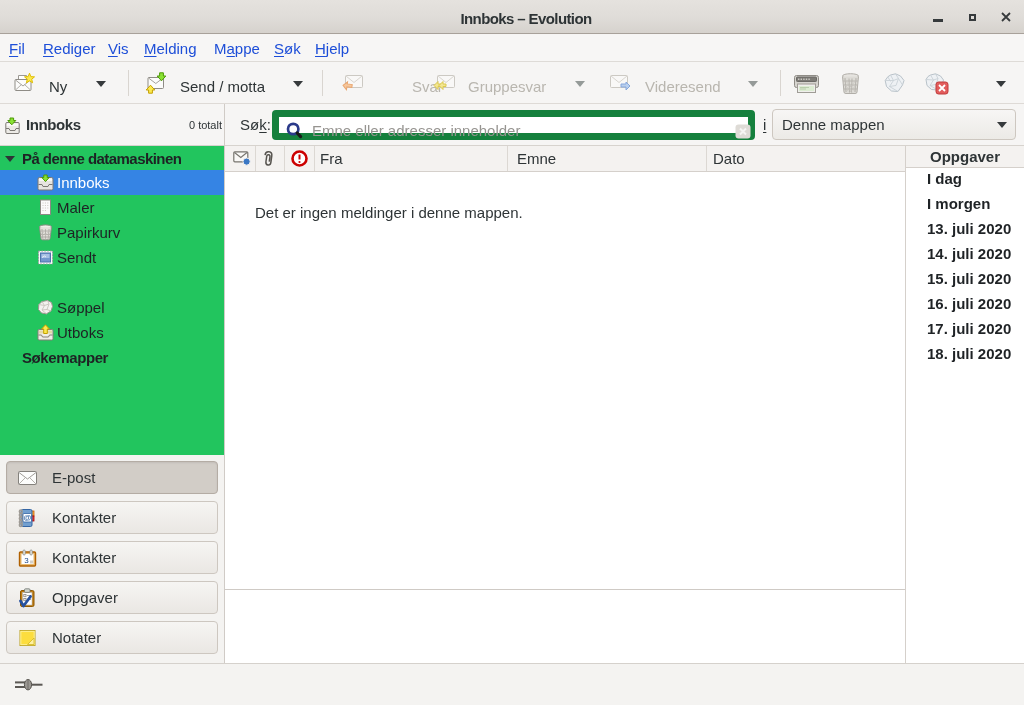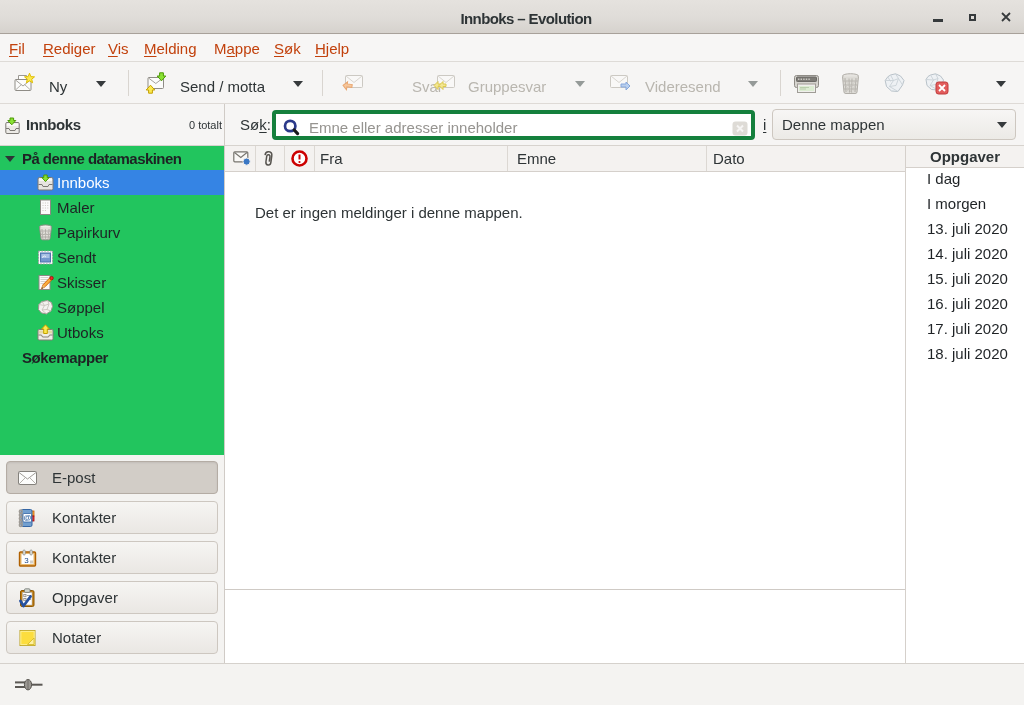--- a/index.html
+++ b/index.html
@@ -9,21 +9,21 @@
 u { text-decoration:underline; text-underline-offset:2px; }
 .tri { width:0; height:0; border-left:5.5px solid transparent; border-right:5.5px solid transparent; border-top:6px solid #363a3c; }
 .tri.dis { border-top-color:#959a98; }
 
 #titlebar { position:absolute; left:0; top:0; width:1024px; height:34px;
   background:linear-gradient(#e5e2de 0%, #dfdcd8 55%, #d6d2cd 100%);
   border-bottom:1px solid #a8a19a; }
 #title { position:absolute; left:0; right:0; top:0; height:34px; line-height:37px; text-align:center; font-weight:bold; color:#2e3436; font-size:15px; letter-spacing:-0.6px;padding-left:28px; }
 
 #menubar { position:absolute; left:0; top:35px; width:1024px; height:27px; background:#f7f6f5; border-bottom:1px solid #dedbd7; }
-.mi { position:absolute; top:0; height:38px; line-height:27px; color:#c2410c; }
+.mi { position:absolute; top:0; height:38px; line-height:27px; color:#1d4ed8; }
 
 #toolbar { position:absolute; left:0; top:62px; width:1024px; height:42px; background:#f6f5f4; border-bottom:1px solid #dedad6; }
 .tsep { position:absolute; top:8px; width:1px; height:26px; background:#d9d5d0; }
 .tlabel { position:absolute; top:0; height:42px; line-height:49px; }
 .dis-t { color:#b9b6af; }
 
 #row2 { position:absolute; left:0; top:104px; width:1024px; height:42px; background:#f6f5f4; border-bottom:1px solid #d7d3ce; }
 #sideborder { position:absolute; left:224px; top:104px; width:1px; height:559px; background:#d0cbc6; }
 
 #sidebar { position:absolute; left:0; top:146px; width:224px; height:517px; background:#22c55e;padding-left:32px; }
@@ -39,21 +39,21 @@
 .sbtn { position:absolute; left:6px; width:212px; height:33px; border:1px solid #cdc7c0; border-radius:4px;
   background:linear-gradient(#f6f5f3,#eae7e3); }
 .sbtn.active { background:#d2cdc7; border-color:#b4aca4; box-shadow:inset 0 1px 2px rgba(0,0,0,0.08); }
 .sbtn .ic { position:absolute; left:10px; top:6px; }
 .sbtn .txt { position:absolute; left:45px; top:0; height:43px; line-height:31px; color:#2e3436; }
 
 #colhead { position:absolute; left:0px; top:0px; width:680px; height:26px; background:#f4f2f0; border-bottom:1px solid #d5d0cb; }
 .csep { position:absolute; top:0; width:1px; height:25px; background:#dcd8d3; }
 .clabel { position:absolute; top:0; height:25px; line-height:25px; color:#2e3436; }
 
-.rrow { position:absolute; left:21px; height:25px; line-height:25px; font-weight:normal; color:#1f2326; }
+.rrow { position:absolute; left:21px; height:25px; line-height:25px; font-weight:bold; color:#1f2326; }
 </style>
 </head>
 <body>
 <div id="titlebar">
   <div id="title">Innboks – Evolution</div>
   <div class="abs" style="left:933px; top:19px; width:10px; height:2.5px; background:#363a3c;"></div>
   <div class="abs" style="left:969px; top:14px; width:7px; height:7px; border:2.2px solid #363a3c;"></div>
   <svg class="abs" style="left:1001px; top:12px;" width="10" height="10" viewBox="0 0 10 10">
       <path d="M1 1 L9 9 M9 1 L1 9" stroke="#363a3c" stroke-width="1.8"></path>
     </svg>
@@ -139,21 +139,21 @@
 <div id="row2">
   <svg class="abs" style="left:5px; top:13px;" width="15" height="17" viewBox="0 0 15 17">
     <rect x="0.8" y="5.5" width="13.4" height="11" rx="1.2" fill="#eceae6" stroke="#7c7974" stroke-width="1"></rect>
     <path d="M1 11.5 L4 11.5 L5 13.5 L10 13.5 L11 11.5 L14 11.5" fill="none" stroke="#7c7974" stroke-width="1"></path>
     <rect x="1.8" y="6.5" width="11.4" height="2.5" fill="#f9f8f6"></rect>
     <path d="M5 1 L8.6 1 L8.6 3.5 L10.8 3.5 L6.8 7.8 L2.8 3.5 L5 3.5 Z" fill="#8ae234" stroke="#4e9a06" stroke-width="1"></path>
   </svg>
   <span class="abs" style="left:26px; top:0; height:42px; line-height:42px; font-weight:bold; letter-spacing:-0.4px;">Innboks</span>
   <span class="abs" style="left:0px; top:0; width:222px; height:42px; line-height:42px; font-size:11px; text-align:right; display:block;">0 totalt</span>
   <span class="abs" style="left:240px; top:0; height:42px; line-height:42px;">Sø<u>k</u>:</span>
-  <div class="abs" style="left:272px; top:6px; width:483px; height:30px; background:#fff; border:4px solid #15803d; border-radius:4px;">
+  <div class="abs" style="left:272px; top:6px; width:483px; height:30px; background:#fff; border:7px solid #15803d; border-radius:4px;">
     <svg class="abs" style="left:7px; top:5px;" width="17" height="17" viewBox="0 0 17 17">
       <circle cx="7.2" cy="7" r="5.2" fill="none" stroke="#2b3a8a" stroke-width="2.7"></circle>
       <path d="M11.2 11 L14.6 14.6" stroke="#19191a" stroke-width="3.2" stroke-linecap="round"></path>
     </svg>
     <span class="abs" style="left:33px; top:0; height:28px; line-height:28px; color:#969490;">Emne eller adresser inneholder</span>
     <svg class="abs" style="left:456px; top:7px;" width="16" height="15" viewBox="0 0 16 15">
       <rect x="0.5" y="0.5" width="15" height="14" rx="3" fill="#dedbd6"></rect>
       <path d="M5 4.5 L11 10.5 M11 4.5 L5 10.5" stroke="#f6f5f4" stroke-width="2"></path>
     </svg>
   </div>
@@ -194,31 +194,20 @@
     <span class="txt">Papirkurv</span>
   </div>
   <div class="trow" style="top:99px;">
     <svg class="ic" width="17" height="17" viewBox="0 0 17 17">
       <rect x="1.5" y="2" width="14" height="13" fill="#fbfafa" stroke="#9a97a2" stroke-width="1" stroke-dasharray="1.6,1.3"></rect>
       <rect x="3.5" y="4" width="10" height="9" fill="#7397ce" stroke="#4f74ab" stroke-width="1"></rect>
       <rect x="4.5" y="5" width="8" height="4" fill="#a8c0e4"></rect>
       <path d="M5 8.5 l2.5 -1.5 l1.5 1" stroke="#eef3fa" fill="none" stroke-width="0.9"></path>
     </svg>
     <span class="txt">Sendt</span>
-  </div>
-  <div class="trow" style="top:124px;">
-    <svg class="ic" width="17" height="17" viewBox="0 0 17 17">
-      <rect x="2" y="1.5" width="11" height="14" fill="#fbfafa" stroke="#8c8984"></rect>
-      <path d="M3.5 3.5 h8 M3.5 5.5 h8 M3.5 7.5 h8 M3.5 9.5 h5" stroke="#cfccc6" fill="none" stroke-width="0.9"></path>
-      <path d="M4.5 14.8 L6 10.8 L13.2 3.4 L15.2 5.4 L8 12.8 Z" fill="#fcaf3e" stroke="#ce5c00" stroke-width="0.9"></path>
-      <path d="M4.5 14.8 L6 10.8 L8 12.8 Z" fill="#e9b96e"></path>
-      <path d="M4.5 14.8 L5.2 13 L6.2 14.2 Z" fill="#56524d"></path>
-      <circle cx="14.6" cy="4.1" r="1.7" fill="#ef2929" stroke="#a40000" stroke-width="0.7"></circle>
-    </svg>
-    <span class="txt">Skisser</span>
   </div>
   <div class="trow" style="top:149px;">
     <svg class="ic" width="17" height="17" viewBox="0 0 17 17">
       <path d="M5 2.5 L10.5 1.5 L14.5 3.5 L15.5 7.5 L14 12 L9.5 14.8 L4.5 14 L1.5 10.5 L1.8 5.5 Z" fill="#f4f2ef" stroke="#9b978f" stroke-width="1"></path>
       <path d="M5 2.5 L7.5 6.5 L12 5 L10.5 1.5 M7.5 6.5 L5 11 L10 10.5 L12 5 M5 11 L9.5 14.8 M1.8 5.5 L7.5 6.5 M10 10.5 L14 12" fill="none" stroke="#c6c2ba" stroke-width="0.9"></path>
     </svg>
     <span class="txt">Søppel</span>
   </div>
   <div class="trow" style="top:174px;">
     <svg class="ic" width="17" height="17" viewBox="0 0 17 17">

